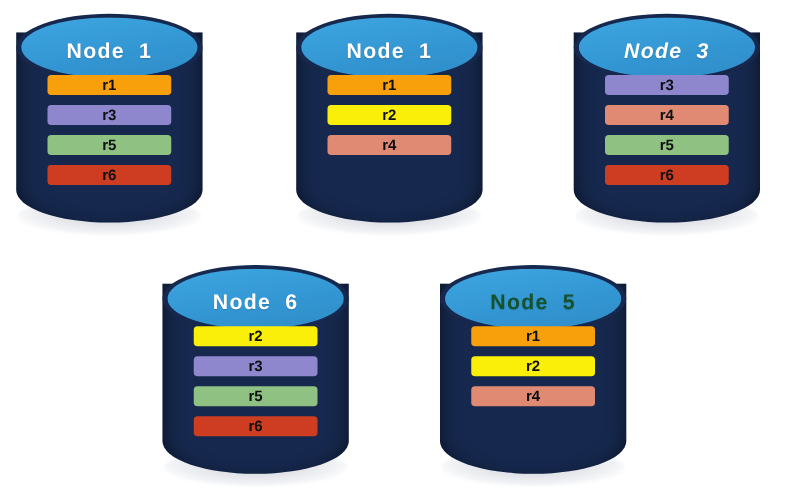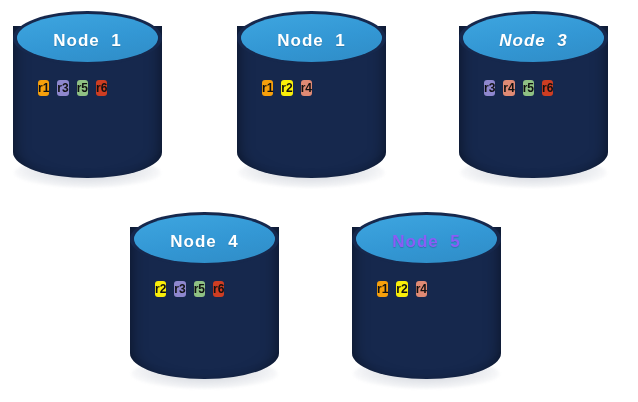--- a/index.html
+++ b/index.html
@@ -91,24 +91,24 @@
     padding-top: 4px;
     box-sizing: border-box;
     text-shadow: 0 1px 1px rgba(0,0,0,0.18);
     white-space: pre;
   }
 
   
   .replicas {
     position: absolute;
     left: 28px;
-    top: 72px;
+    top: 52px;
     width: 99px;
     display: flex;
-    flex-direction: row;
+    flex-direction: column;
     gap: 8px;
   }
 
   .replica {
     height: 16px;
     border-radius: 3px;
     display: flex;
     align-items: center;
     justify-content: center;
     font-size: 12px;
@@ -157,33 +157,33 @@
         <div class="replica" style="background: rgb(224, 138, 116);">r4</div>
         <div class="replica" style="background: rgb(143, 193, 131);">r5</div>
         <div class="replica" style="background: rgb(206, 61, 34);">r6</div>
       </div>
     </div>
     <div class="node" style="left: 127px; top: 209px;">
       <div class="cyl-shadow"></div>
       <div class="cyl-body" style="background: rgb(22, 40, 77);"></div>
       <div class="cyl-rim" style="background: rgb(22, 40, 77);"></div>
       <div class="cyl-top"></div>
-      <div class="node-label" style="color: rgb(255, 255, 255);">Node  4</div>
+      <div class="node-label" style="color: rgb(255, 255, 255);">Node  6</div>
       <div class="replicas">
         <div class="replica" style="background: rgb(250, 239, 9);">r2</div>
         <div class="replica" style="background: rgb(142, 135, 206);">r3</div>
         <div class="replica" style="background: rgb(143, 193, 131);">r5</div>
         <div class="replica" style="background: rgb(206, 61, 34);">r6</div>
       </div>
     </div>
     <div class="node" style="left: 349px; top: 209px;">
       <div class="cyl-shadow"></div>
       <div class="cyl-body" style="background: rgb(22, 40, 77);"></div>
       <div class="cyl-rim" style="background: rgb(22, 40, 77);"></div>
       <div class="cyl-top"></div>
-      <div class="node-label" style="color: #8b5cf6;">Node  5</div>
+      <div class="node-label" style="color: #14532d;">Node  5</div>
       <div class="replicas">
         <div class="replica" style="background: rgb(247, 160, 11);">r1</div>
         <div class="replica" style="background: rgb(250, 239, 9);">r2</div>
         <div class="replica" style="background: rgb(224, 138, 116);">r4</div>
       </div>
     </div>
   </div>
 
 </body></html>

